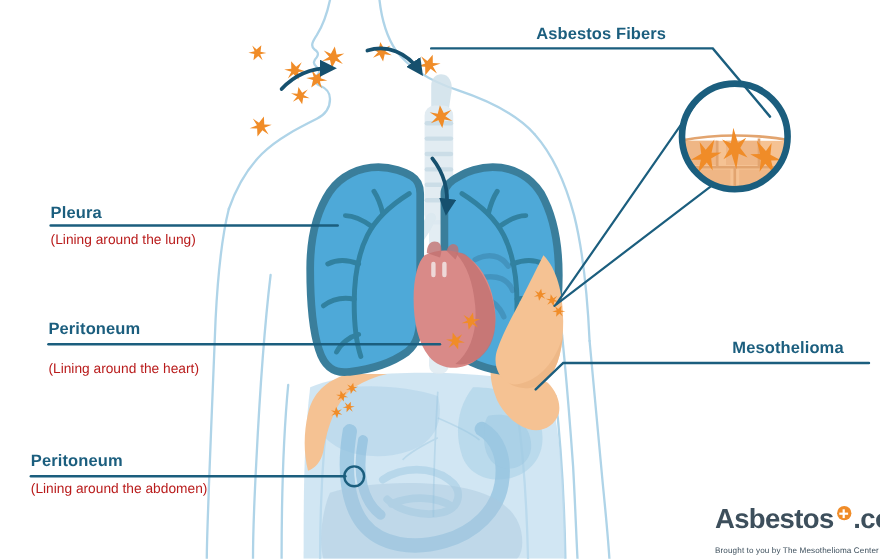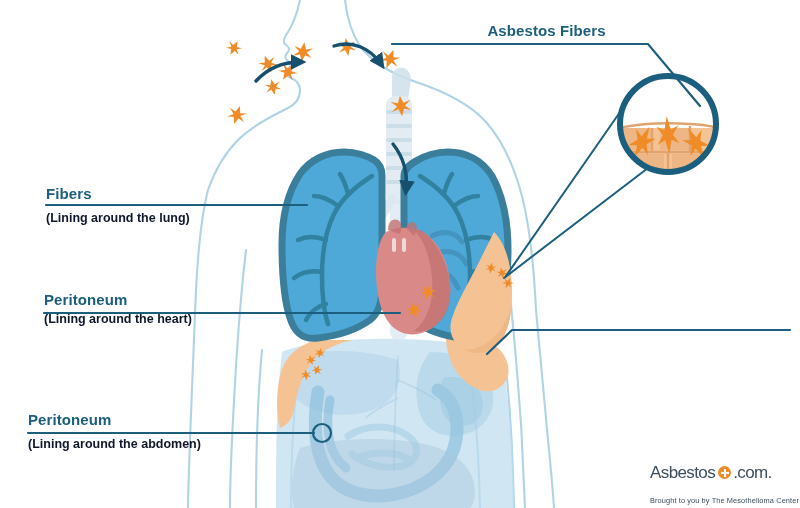--- a/index.html
+++ b/index.html
@@ -8,30 +8,30 @@
        position:relative;}
   #stage{position:absolute;left:0;top:0;width:800px;height:508px;}
   svg.layer{position:absolute;left:0;top:0;width:800px;height:508px;}
 
   .lbl{position:absolute;}
   .lbl .title{
       font-size:15px;font-weight:bold;color:#1B5E7E;
       letter-spacing:.1px;white-space:nowrap;line-height:16px;
   }
   .lbl .sub{
-      font-size:12.5px;color:#0f172a;white-space:nowrap;
-      line-height:15px;margin-top:4px;font-weight:bold;
+      font-size:12.5px;color:#b91c1c;white-space:nowrap;
+      line-height:15px;margin-top:4px;
   }
   .lbl.right .title{text-align:right;}
 
   #logo{position:absolute;left:650px;top:460px;width:145px;height:40px;}
   #logo .word{
-     font-size:17px;font-weight:normal;color:#3D4F5C;
+     font-size:25px;font-weight:bold;color:#3D4F5C;
      letter-spacing:-.6px;line-height:25px;white-space:nowrap;
-     display:flex;align-items:center;
+     display:flex;align-items:flex-start;
   }
   #logo .plus{
      display:inline-block;width:13px;height:13px;border-radius:50%;
      background:#F08C28;position:relative;margin:0 2px 0 3px;
      flex:0 0 auto;
   }
   #logo .plus:before,#logo .plus:after{
      content:"";position:absolute;background:#fff;
   }
   #logo .plus:before{left:5.5px;top:2.5px;width:2px;height:8px;}
@@ -328,38 +328,41 @@
       <path d="M392 44 L648 44 L700 106"></path>
 
       <path d="M634 92 L506 276" stroke-width="2"></path>
       <path d="M648 168 L504 278" stroke-width="2"></path>
 
       <path d="M790 330 L512 330 L487 354"></path>
     </g>
   </svg>
 
   <div class="lbl" style="left:46px;top:186px;">
-    <div class="title">Fibers</div>
+    <div class="title">Pleura</div>
     <div class="sub" style="margin-top:9px;">(Lining around the lung)</div>
   </div>
 
   <div class="lbl" style="left:44px;top:292px;">
     <div class="title">Peritoneum</div>
-    <div class="sub" style="margin-top:4px;">(Lining around the heart)</div>
+    <div class="sub" style="margin-top:20px;">(Lining around the heart)</div>
   </div>
 
   <div class="lbl" style="left:28px;top:412px;">
     <div class="title">Peritoneum</div>
     <div class="sub" style="margin-top:9px;">(Lining around the abdomen)</div>
   </div>
 
   <div class="lbl right" style="left:443px;top:23px;width:207px;">
     <div class="title" style="text-align:center;">Asbestos Fibers</div>
   </div>
 
+  <div class="lbl right" style="left:560px;top:309px;width:207px;">
+    <div class="title">Mesothelioma</div>
+  </div>
 
   <div id="logo">
     <div class="word">
       <span>Asbestos</span>
       <span class="plus"></span>
       <span>.com.</span>
     </div>
     <div class="tag">Brought to you by The Mesothelioma Center</div>
   </div>
 

